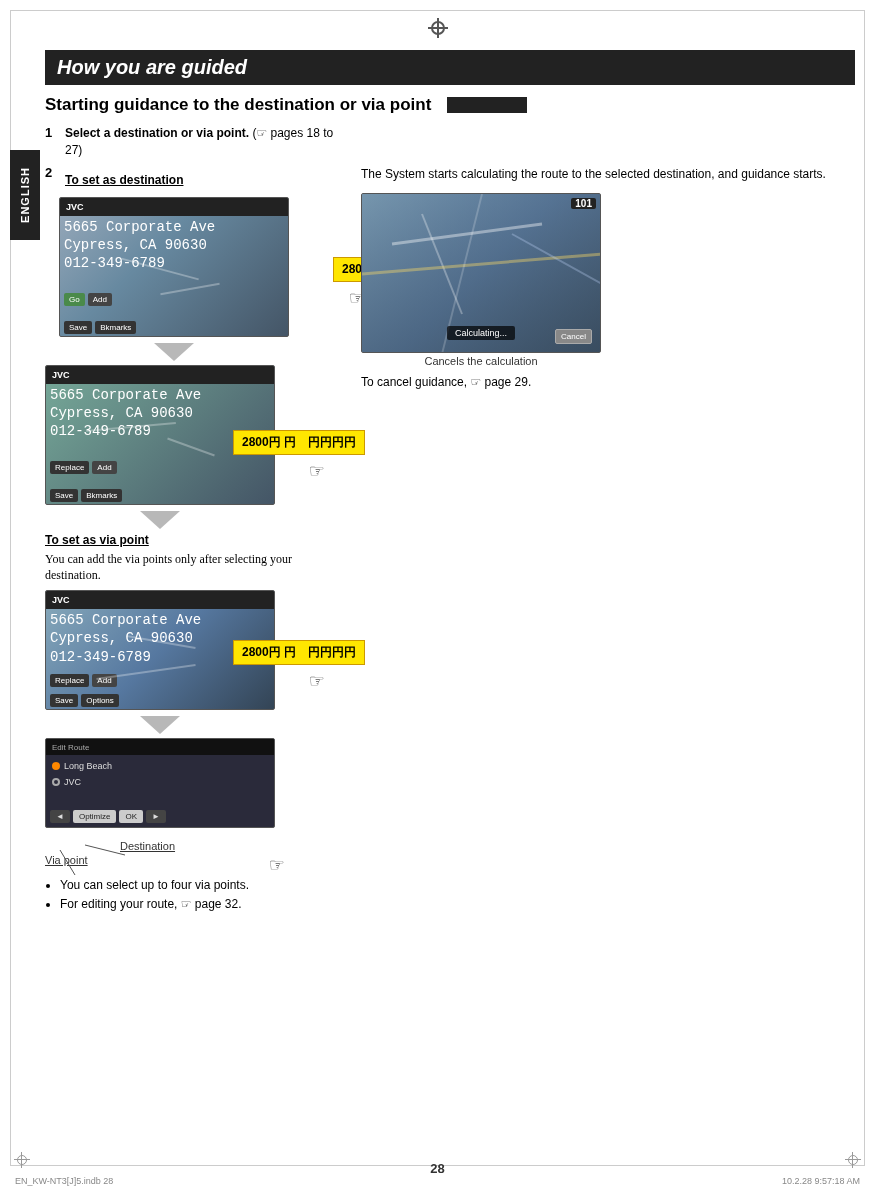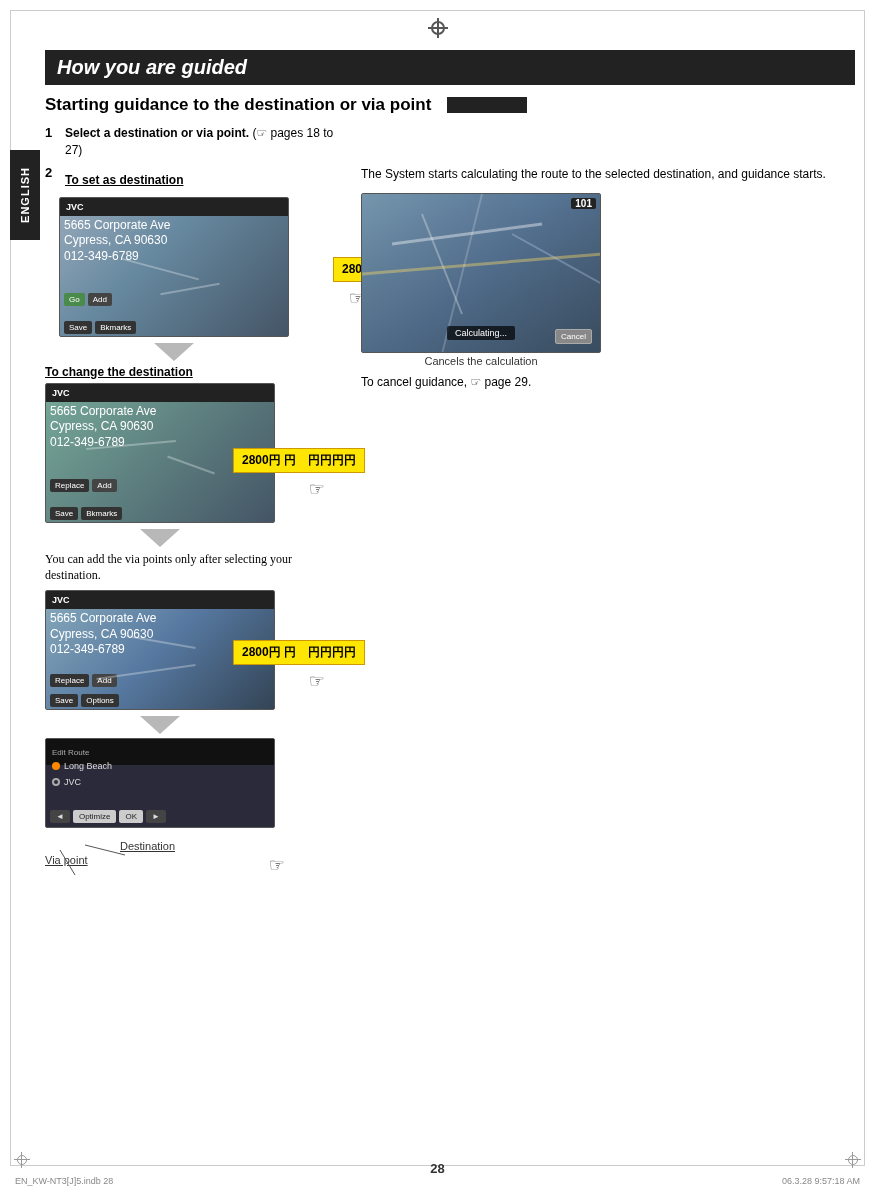--- a/index.html
+++ b/index.html
@@ -178,22 +178,23 @@
     }
     .screen-mock .screen-address {
       position: absolute;
       top: 18px;
       left: 4px;
       right: 4px;
     }
     .screen-mock .screen-address span {
       display: block;
       color: #fff;
-      font-size: 12px;
+      font-size: 14px;
       line-height: 1.3;
+      font-family: Liberation Mono, monospace;
     }
     .screen-mock .screen-buttons {
       position: absolute;
       bottom: 18px;
       left: 4px;
       right: 4px;
       display: flex;
       gap: 3px;
     }
     .screen-btn {
@@ -312,21 +313,21 @@
       height: 90px;
       background: #2a2a3a;
       border: 1px solid #555;
       position: relative;
       border-radius: 2px;
       overflow: hidden;
     }
     .edit-route-screen .er-title {
       position: absolute;
       top: 0; left: 0; right: 0;
-      height: 26px;
+      height: 16px;
       background: #111;
       display: flex;
       align-items: center;
       padding: 0 6px;
     }
     .edit-route-screen .er-title span {
       color: #aaa;
       font-size: 8px;
     }
     .edit-route-screen .er-row {
@@ -518,21 +519,20 @@
 
         <div class="hand-icon" style="right:-20px; top:90px;">☞</div>
       </div>
 
       <div style="margin-left:14px; margin-bottom:4px; display:flex; justify-content:center; width:230px;">
         <svg width="50" height="18" viewBox="0 0 50 18">
           <polygon points="5,0 45,0 25,18" fill="#888" opacity="0.6"></polygon>
         </svg>
       </div>
 
-      <div class="sub-label" style="margin-left:0; margin-top:4px;">To change the destination</div>
 
       <div style="position:relative; margin-bottom:6px;">
         <div class="screen-mock screen-mock-nav" style="background: linear-gradient(135deg, #7a9 0%, #456 100%);">
           <div class="screen-bar">
             <span>JVC</span>
           </div>
           <div class="screen-address" style="top:20px;">
             <span>5665 Corporate Ave</span>
             <span>Cypress, CA 90630</span>
             <span>012-349-6789</span>
@@ -557,20 +557,21 @@
 
         <div class="hand-icon" style="right:20px; top:95px;">☞</div>
       </div>
 
       <div style="display:flex; justify-content:center; width:230px; margin-bottom:4px;">
         <svg width="50" height="18" viewBox="0 0 50 18">
           <polygon points="5,0 45,0 25,18" fill="#888" opacity="0.6"></polygon>
         </svg>
       </div>
 
+      <div class="sub-label" style="margin-top:4px;">To set as via point</div>
       <div class="via-point-note">You can add the via points only after selecting your destination.</div>
 
       <div style="position:relative; margin-bottom:6px;">
         <div class="screen-mock screen-mock-nav" style="height:120px; background: linear-gradient(135deg, #8ab 0%, #5678a0 50%, #345 100%);">
           <div class="screen-bar">
             <span>JVC</span>
           </div>
           <div class="screen-address" style="top:20px;">
             <span>5665 Corporate Ave</span>
             <span>Cypress, CA 90630</span>
@@ -635,20 +636,24 @@
 
             <line x1="80" y1="15" x2="40" y2="5" stroke="#555" stroke-width="1"></line>
 
             <line x1="30" y1="35" x2="15" y2="10" stroke="#555" stroke-width="1"></line>
           </svg>
           <div style="margin-left:75px; margin-bottom:2px;">Destination</div>
           <div style="margin-left:0px;">Via point</div>
         </div>
       </div>
 
+      <ul class="bullets">
+        <li>You can select up to four via points.</li>
+        <li>For editing your route, ☞ page 32.</li>
+      </ul>
 
     </div>
 
     <div class="col-right">
 
       <div class="right-text" style="margin-top: 40px;">The System starts calculating the route to the selected destination, and guidance starts.</div>
 
       <div style="position:relative; margin-top:10px;">
         <div class="nav-map-screen">
           <div class="map-overlay"></div>
@@ -671,14 +676,14 @@
 
     </div>
   </div>
 
 </div>
 
 <div class="page-number">28</div>
 
 <div class="bottom-info">
   <span>EN_KW-NT3[J]5.indb   28</span>
-  <span>06.3.28   9:57:18 AM</span>
+  <span>10.2.28   9:57:18 AM</span>
 </div>
 
 </body></html>

